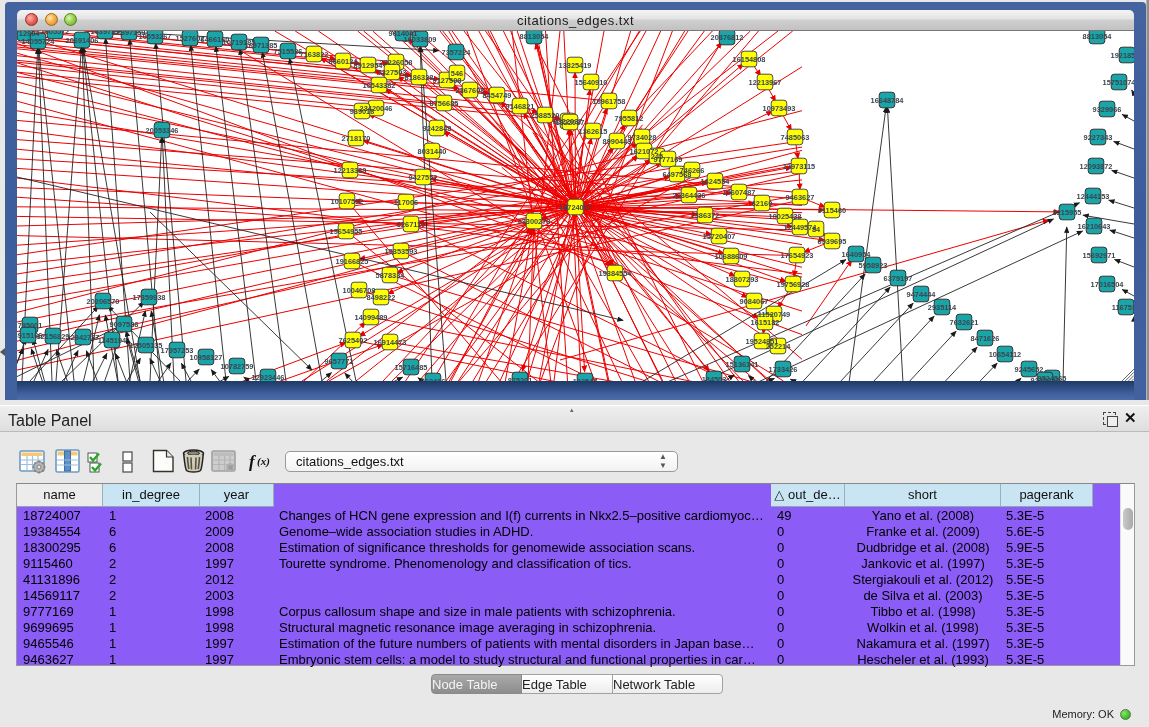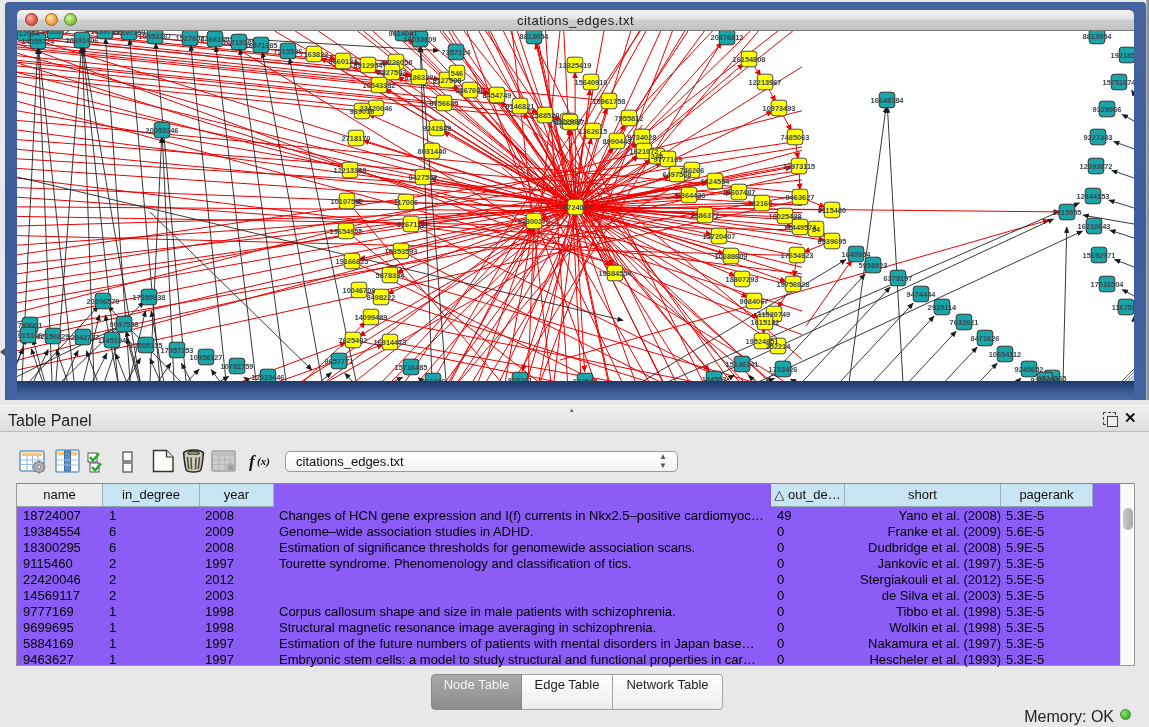--- a/index.html
+++ b/index.html
@@ -25,29 +25,29 @@
 #combo{position:absolute;left:285px;top:51px;width:393px;height:21px;background:linear-gradient(180deg,#fff,#f2f2f2);border:1px solid #9a9a9a;border-radius:5px;font-size:13px;color:#111;line-height:19px;padding-left:10px}
 #combo .ar{position:absolute;right:10px;top:0px;font-size:8px;color:#555;line-height:9px;text-align:center}
 #table{position:absolute;left:16px;top:483px;width:1119px;height:183px;background:#8b5cf6;border:1px solid #999;border-top:1px solid #888}
 #thead{position:absolute;left:0;top:0;height:23px;width:1117px;font-size:13px;color:#111}
 #thead .th{position:absolute;top:0;height:23px;background:#c9e4f3;border-right:1px solid #9bb0bd;border-bottom:1px solid #8fa5b2;text-align:center;line-height:22px}
 #tbody{position:absolute;left:0;top:24px;width:1117px;font-size:13px;color:#000}
 .tr{position:relative;height:16px;line-height:16px;white-space:nowrap}
 .tr div{position:absolute;top:0;height:16px;overflow:hidden}
 .c0{left:6px;width:92px}.c1{left:92px;width:100px}.c2{left:188px;width:80px}
 .c3{left:262px;width:492px}.c4{left:760px;width:70px}
-.c5{left:828px;width:156px;text-align:right}.c6{left:989px;width:92px}
+.c5{left:828px;width:156px;text-align:center}.c6{left:989px;width:92px}
 #vscroll{position:absolute;left:1103px;top:0px;width:14px;height:181px;background:#fafafa;border-left:1px solid #ddd}
 #vthumb{position:absolute;left:2px;top:24px;width:10px;height:22px;background:linear-gradient(90deg,#c9c9c9,#a9a9a9);border-radius:5px}
 #tabs{position:absolute;left:431px;top:674px;width:292px;height:20px;font-size:13px}
-#tabs .seg{position:absolute;top:0;height:36px;line-height:19px;text-align:center;border:1px solid #a2a2a2;background:linear-gradient(180deg,#fff,#ededed);color:#222}
+#tabs .seg{position:absolute;top:0;height:20px;line-height:19px;text-align:left;border:1px solid #a2a2a2;background:linear-gradient(180deg,#fff,#ededed);color:#222}
 #seg1{left:0;width:91px;border-radius:4px 0 0 4px;background:linear-gradient(180deg,#a9a9a9,#8d8d8d) !important;color:#f4f4f4 !important;border-color:#8a8a8a !important}
 #seg2{left:90px;width:92px}
 #seg3{left:181px;width:111px;border-radius:0 4px 4px 0}
-#mem{position:absolute;left:0;top:708px;width:1114px;text-align:right;font-size:16px;color:#222}
+#mem{position:absolute;left:0;top:708px;width:1114px;text-align:right;font-size:11px;color:#222}
 #memdot{position:absolute;left:1120px;top:709px;width:11px;height:11px;border-radius:50%;background:radial-gradient(circle at 3px 3px,#8ee26a,#3cb526 70%,#2d8f1c);border:1px solid #4e7e42}
 svg text{user-select:none}
 </style></head>
 <body>
 <div id="frame"></div>
 <div id="fbot"></div>
 <svg width="1117" height="350" viewBox="17 31 1117 350" style="position:absolute;left:17px;top:31px">
     <defs>
       <marker id="ra" markerWidth="8" markerHeight="6" refX="6.5" refY="3" orient="auto">
         <path d="M0,0 L7,3 L0,6 z" fill="#e80000"></path>
@@ -764,21 +764,21 @@
       <div class="tr">
         <div class="c0">9115460</div>
         <div class="c1">2</div>
         <div class="c2">1997</div>
         <div class="c3">Tourette syndrome. Phenomenology and classification of tics.</div>
         <div class="c4">0</div>
         <div class="c5">Jankovic et al. (1997)</div>
         <div class="c6">5.3E-5</div>
       </div>
       <div class="tr">
-        <div class="c0">22420046</div>
+        <div class="c0">41131896</div>
         <div class="c1">2</div>
         <div class="c2">2012</div>
         <div class="c4">0</div>
         <div class="c5">Stergiakouli et al. (2012)</div>
         <div class="c6">5.5E-5</div>
       </div>
       <div class="tr">
         <div class="c0">14569117</div>
         <div class="c1">2</div>
         <div class="c2">2003</div>
@@ -798,21 +798,21 @@
       <div class="tr">
         <div class="c0">9699695</div>
         <div class="c1">1</div>
         <div class="c2">1998</div>
         <div class="c3">Structural magnetic resonance image averaging in schizophrenia.</div>
         <div class="c4">0</div>
         <div class="c5">Wolkin et al. (1998)</div>
         <div class="c6">5.3E-5</div>
       </div>
       <div class="tr">
-        <div class="c0">5884169</div>
+        <div class="c0">9465546</div>
         <div class="c1">1</div>
         <div class="c2">1997</div>
         <div class="c3">Estimation of the future numbers of patients with mental disorders in Japan base…</div>
         <div class="c4">0</div>
         <div class="c5">Nakamura et al. (1997)</div>
         <div class="c6">5.3E-5</div>
       </div>
       <div class="tr">
         <div class="c0">9463627</div>
         <div class="c1">1</div>

